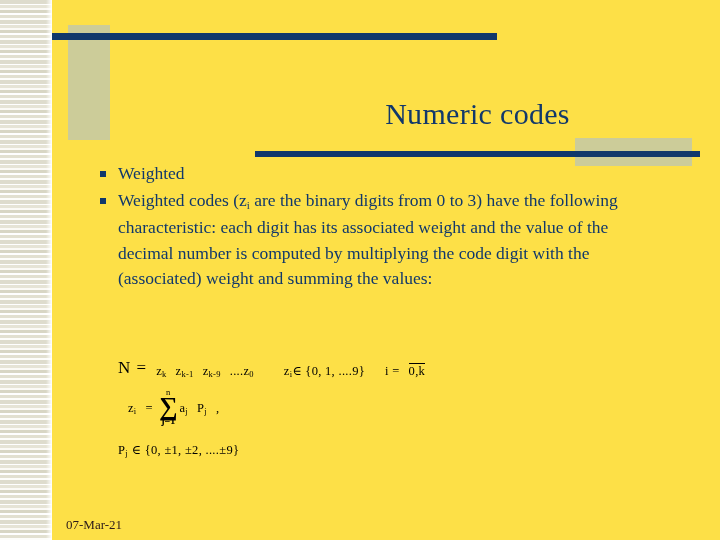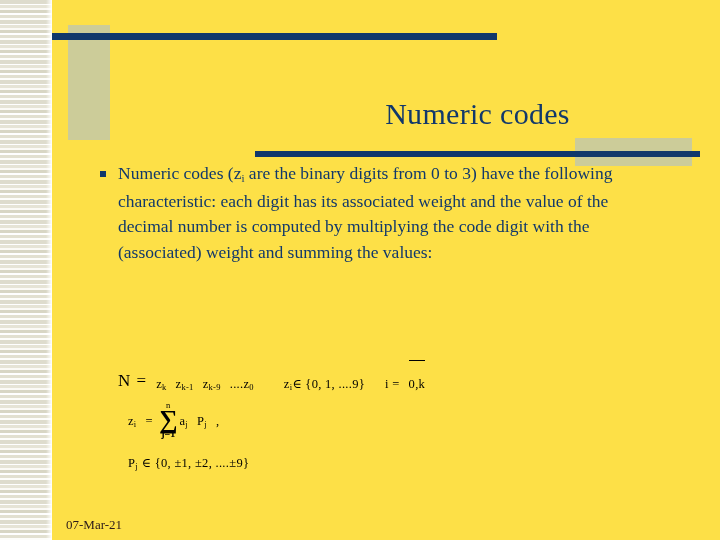--- a/index.html
+++ b/index.html
@@ -157,21 +157,21 @@
     font-size: 8.5px;
     vertical-align: baseline;
     position: relative;
     top: 2px;
   }
   .gap-s { display: inline-block; width: 9px; }
   .gap-m { display: inline-block; width: 20px; }
   .gap-l { display: inline-block; width: 30px; }
   .overline {
     border-top: 1.4px solid #000;
-    padding-top: 16px;
+    padding-top: 0px;
     display: inline-block;
     line-height: 1.15;
   }
 
   #f-line-2 {
     margin-top: 10px;
     margin-left: 10px;
     display: flex;
     align-items: center;
     font-size: 13.5px;
@@ -182,21 +182,20 @@
     align-items: center;
     line-height: 1;
     margin: 0 2px 0 6px;
   }
   .sigma-top { font-size: 8.5px; margin-bottom: -1px; }
   .sigma-glyph { font-size: 26px; line-height: 0.82; font-weight: bold; }
   .sigma-bot { font-size: 10px; margin-top: -1px; font-weight: bold; }
 
   #f-line-3 {
     margin-top: 14px;
-    margin-left: 10px;
     font-size: 13.5px;
     letter-spacing: 0.4px;
   }
 
   
   #date-footer {
     position: absolute;
     left: 66px;
     top: 517px;
     font-size: 13px;
@@ -216,25 +215,29 @@
   <div class="tan-block" id="tan-left"></div>
   <div class="tan-block" id="tan-right"></div>
 
   <div class="navy-bar" id="top-bar"></div>
   <div class="navy-bar" id="title-bar"></div>
 
   <div id="title">Numeric codes</div>
 
   <div id="body">
 
-
-
     <div class="bullet-row">
       <span class="bullet-marker"></span>
-      <span class="bullet-text"><span>Numeric codes (z</span><sub>i</sub><span> are the binary digits from 0 to 3) have the following characteristic: each digit has its associated weight and the value of the decimal number is computed by multiplying the code digit with the (associated) weight and summing the values:</span></span>
+      <span class="bullet-text">Weighted</span>
+    </div>
+
+
+    <div class="bullet-row">
+      <span class="bullet-marker"></span>
+      <span class="bullet-text"><span>Weighted codes (z</span><sub>i</sub><span> are the binary digits from 0 to 3) have the following characteristic: each digit has its associated weight and the value of the decimal number is computed by multiplying the code digit with the (associated) weight and summing the values:</span></span>
     </div>
 
   </div>
 
   <div id="formula">
 
     <div class="f-line" id="f-line-1">
       <span class="f-N">N =</span>
       <span class="gap-s"></span>
       <span class="f-sm"><span>z</span><span class="f-sub">k</span></span>

